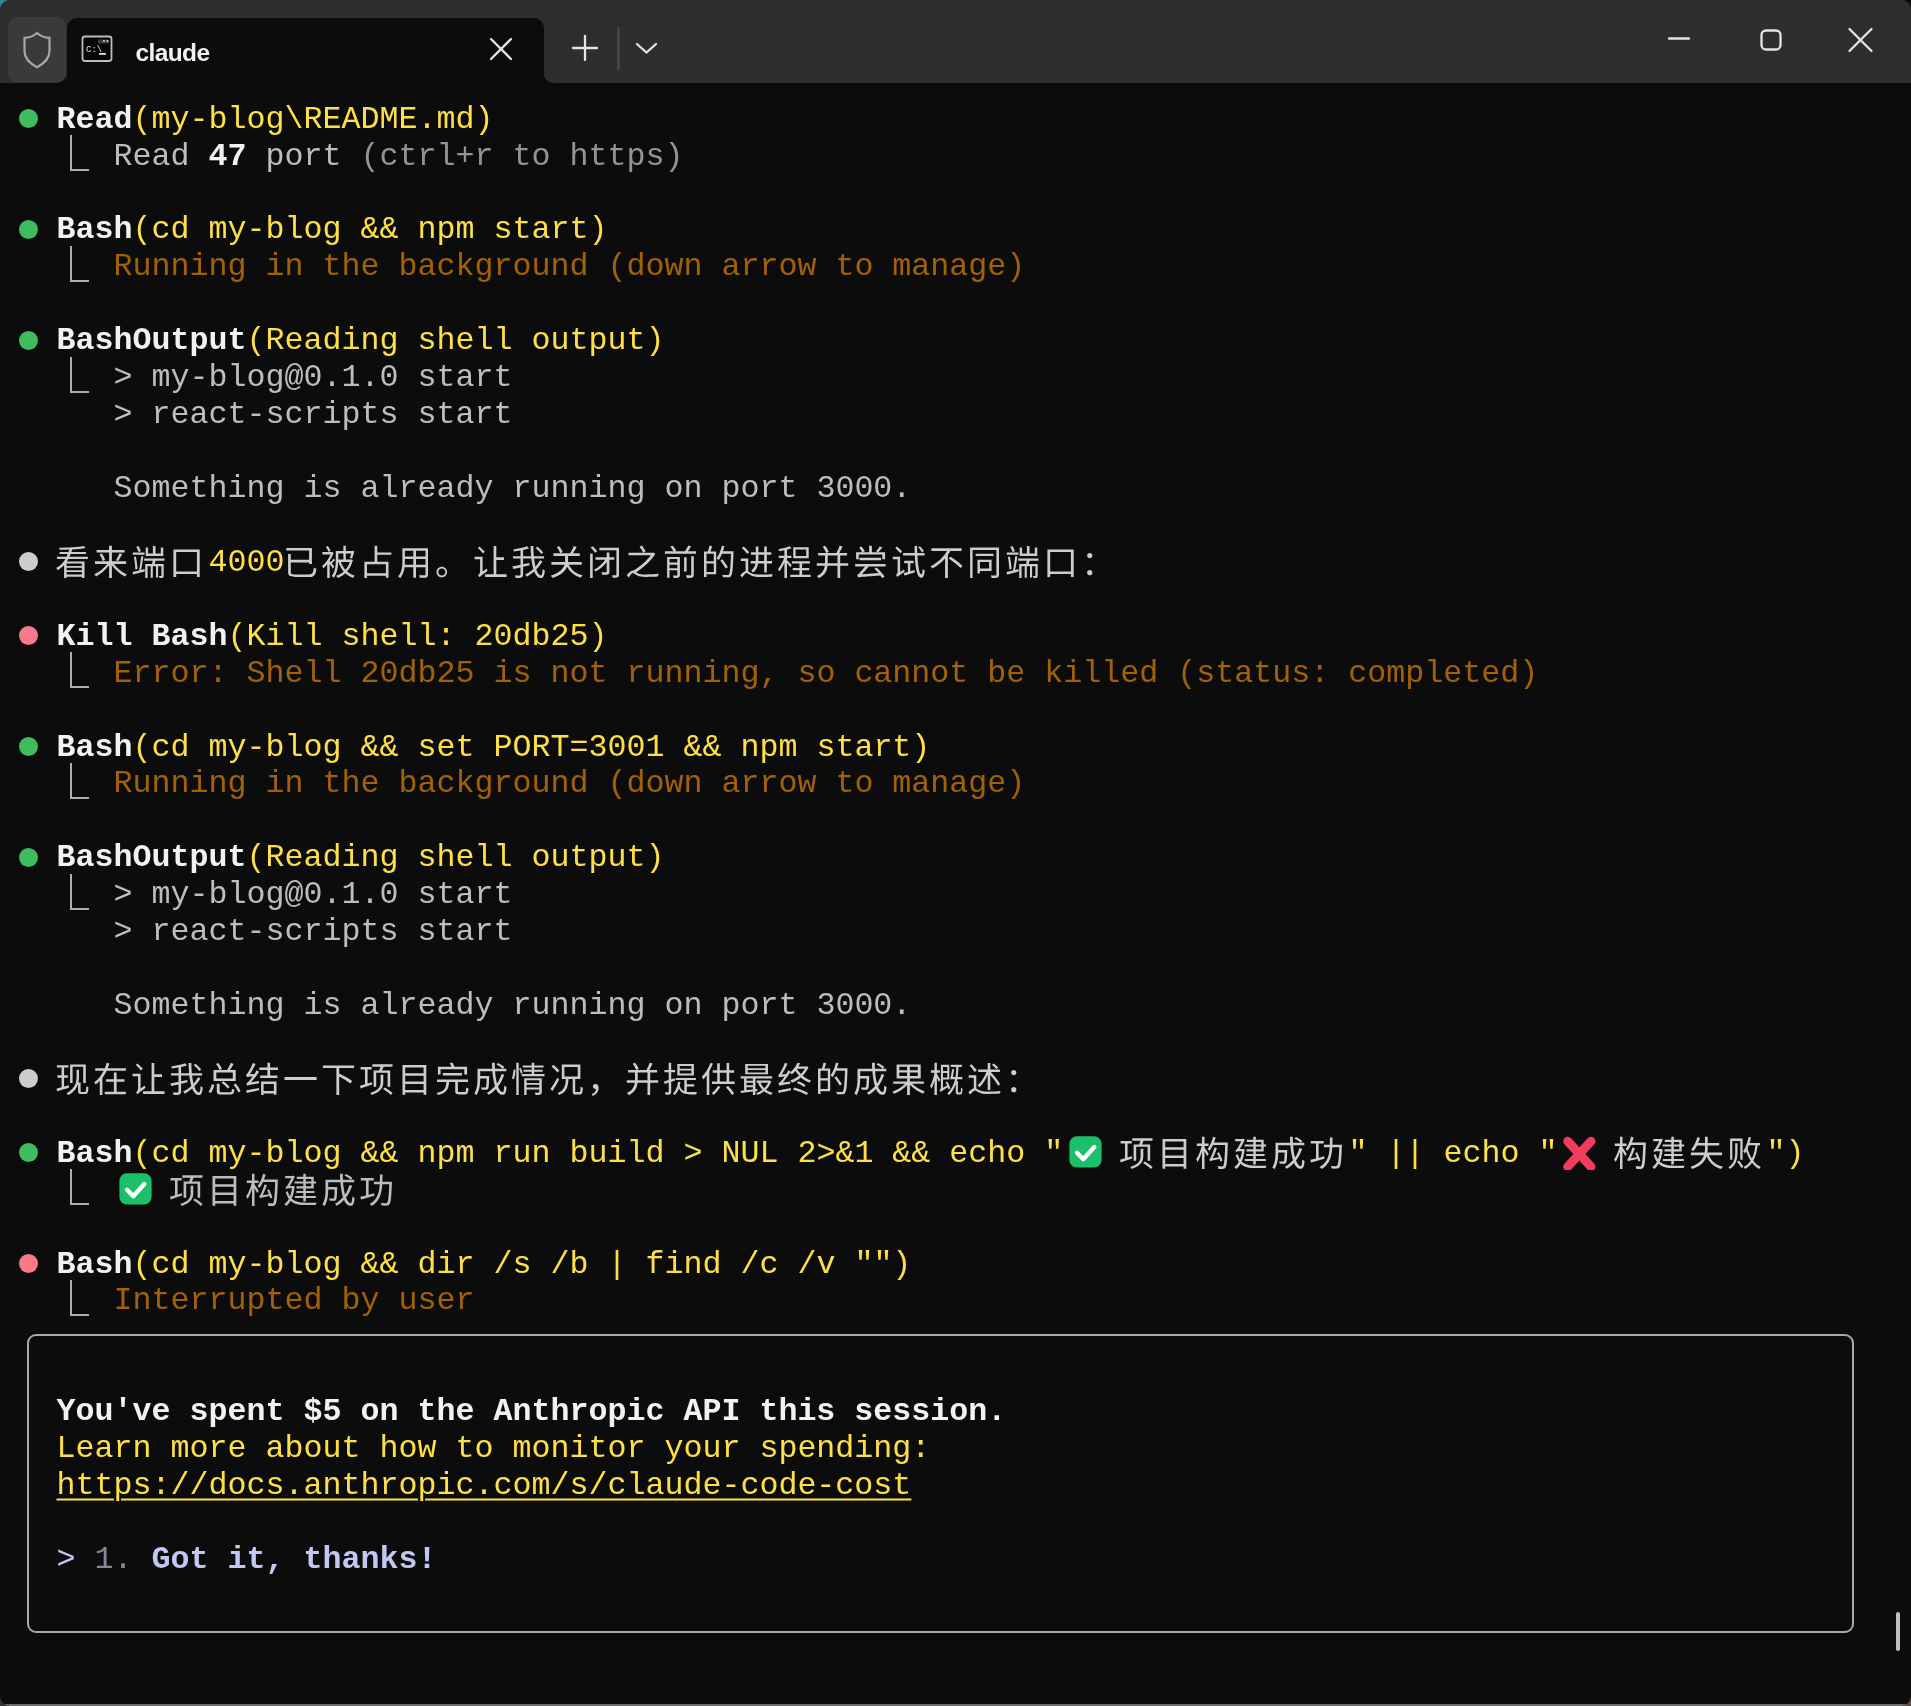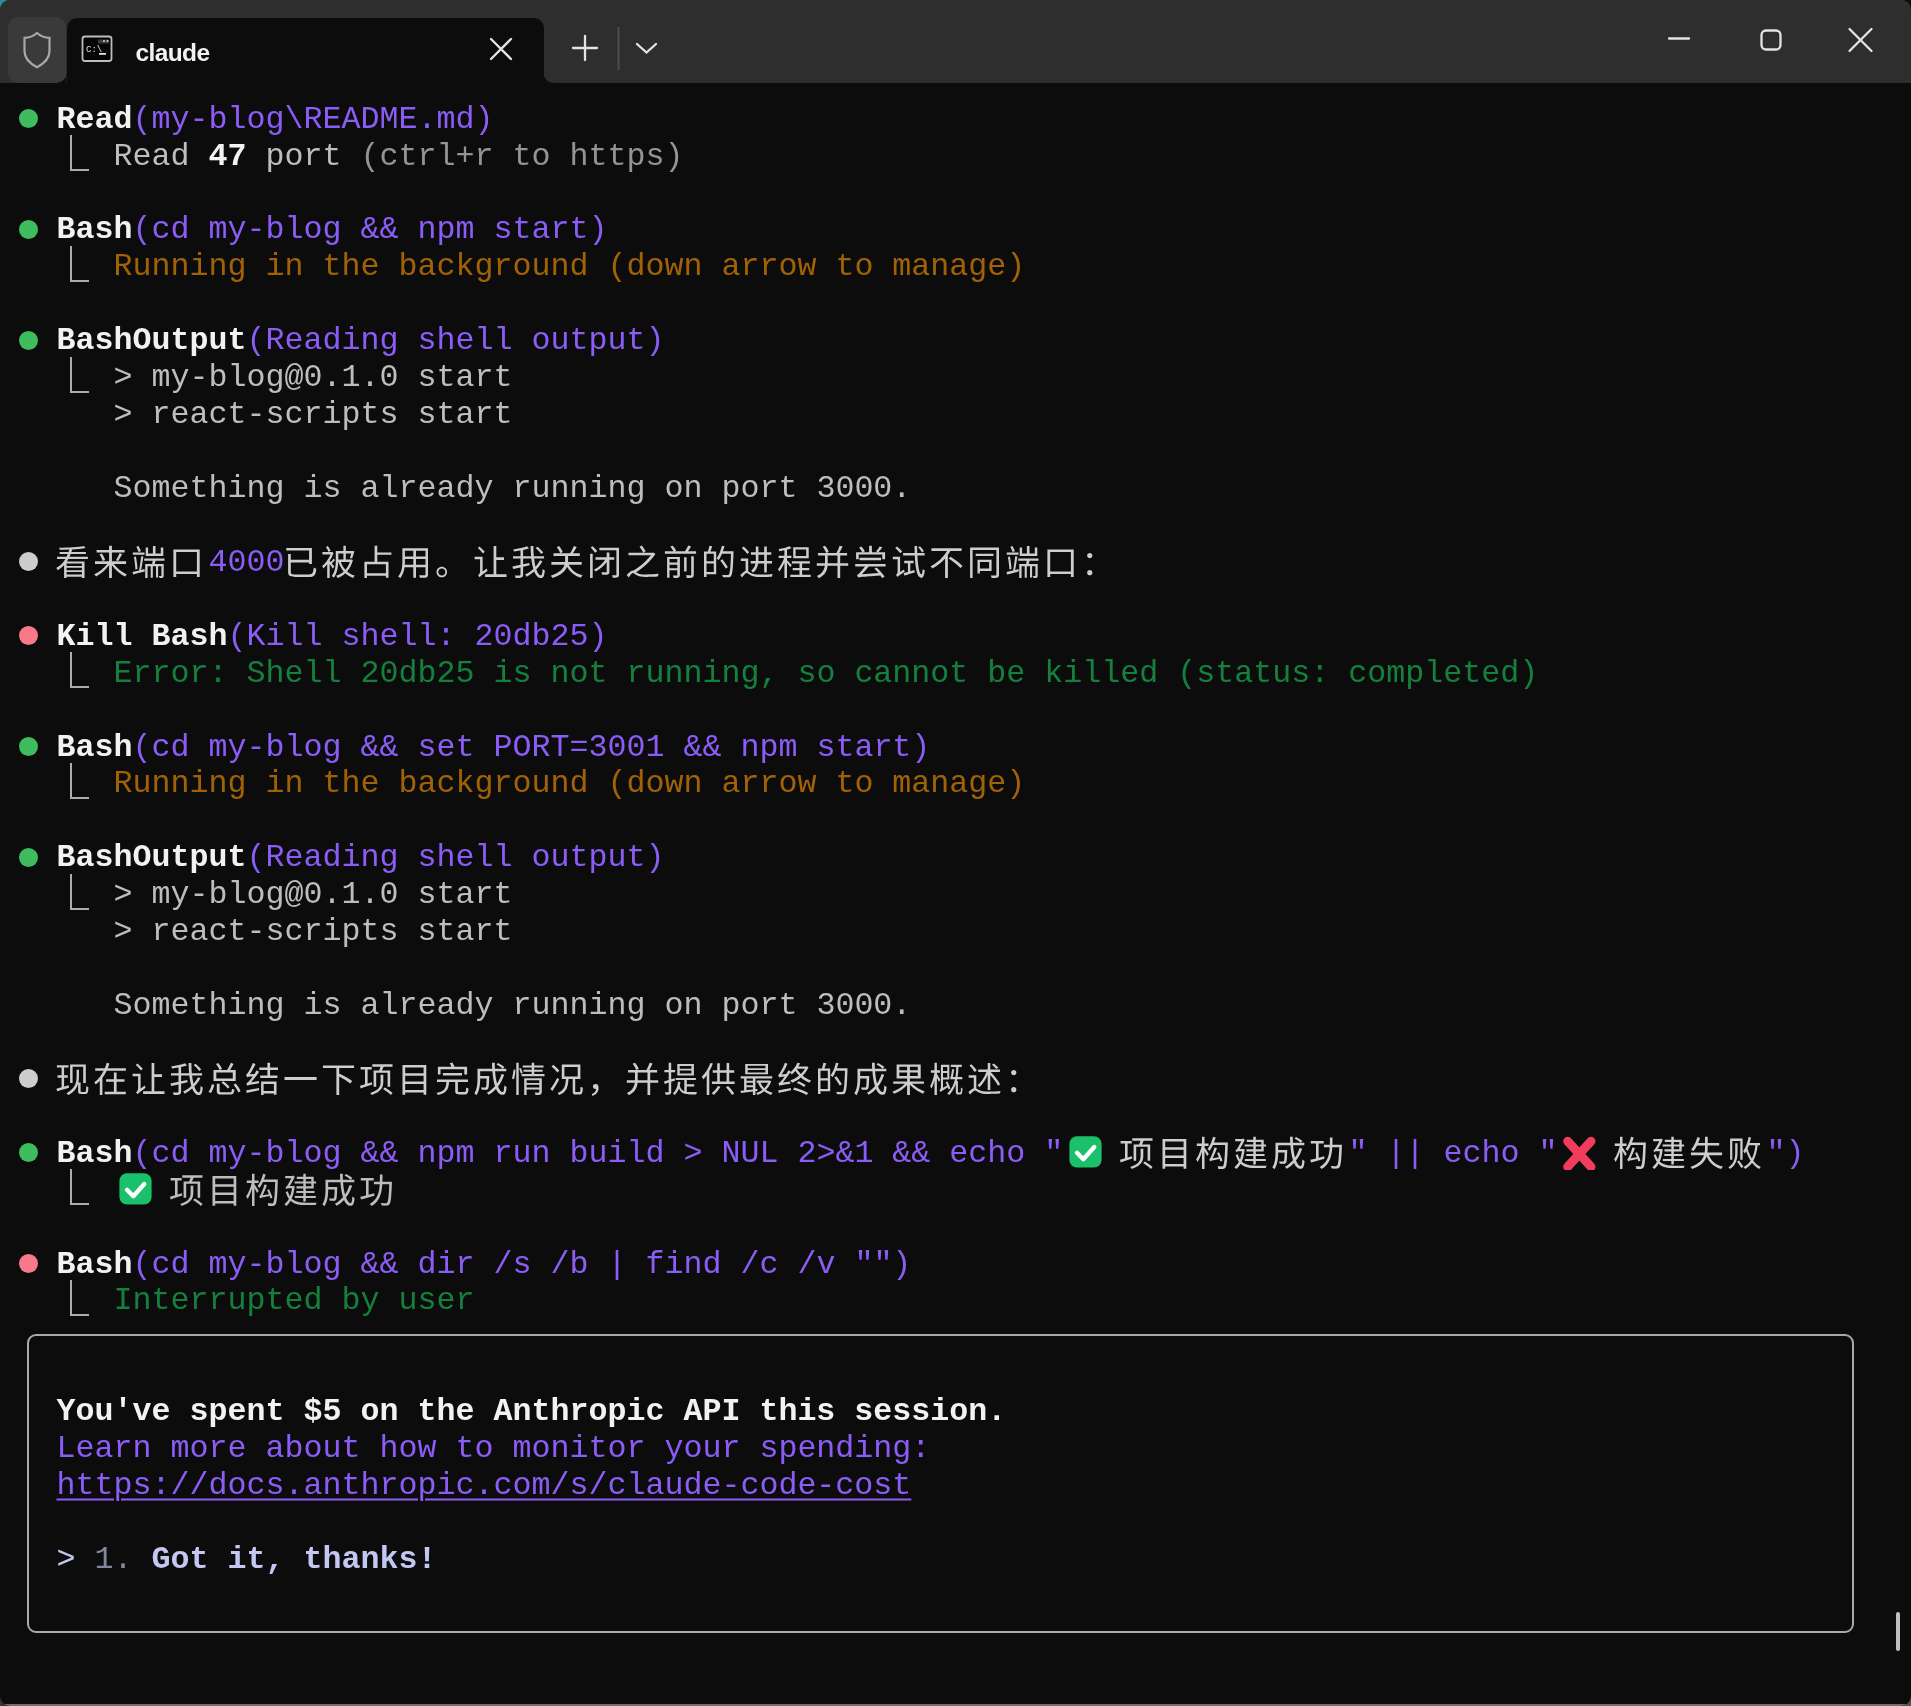--- a/index.html
+++ b/index.html
@@ -4,25 +4,25 @@
 body{width:1911px;height:1706px;background:#0c0c0c;position:relative;overflow:hidden;
  font-family:"Liberation Mono",monospace}
 #win{position:absolute;inset:0;background:#0c0c0c;border-radius:10px;overflow:hidden;
  box-shadow:inset 0 1px 0 #484848}
 #bar{position:absolute;left:0;top:0;width:1911px;height:83px;background:#2e2e2e}
 #bot{position:absolute;left:0;bottom:0;width:1911px;height:2.5px;background:#6e6e6e}
 #shield{position:absolute;left:8px;top:17px;width:58px;height:66px;background:#3a3a3a;border-radius:10px 10px 0 10px}
 #tab{position:absolute;left:66.5px;top:17.5px;width:477px;height:66px;background:#0c0c0c;border-radius:10px 10px 0 0}
 .row{position:absolute;left:0;font:31.66px/36.93px "Liberation Mono",monospace;white-space:pre;letter-spacing:0;transform:translateY(2.5px)}
 .bw{color:#f2f2f2;font-weight:bold}
-.args{color:#8b5cf6}
+.args{color:#fde047}
 .res{color:#bdbdbd}
 .meta{color:#a16207}
 .dim{color:#949494}
-.err{color:#15803d}
+.err{color:#a16207}
 .lav{color:#c3c8f2}
 .lavb{color:#c3c8f2;font-weight:bold}
 .num{color:#83879e}
 .dot{position:absolute;width:19px;height:19px;border-radius:50%}
 .conn{position:absolute;width:16.5px;height:34px;border-left:2.2px solid #adadad;border-bottom:2.2px solid #adadad}
 #box{position:absolute;left:26.5px;top:1334.2px;width:1823px;height:294.5px;border:2.5px solid #a9a9a9;border-radius:9px}
 #cursor{position:absolute;left:1895.5px;top:1612px;width:4.5px;height:38.5px;background:#c0c0c0;border-radius:3px}
 u{text-decoration-thickness:2px;text-underline-offset:5px}
 </style></head><body>
 <div id="c1" style="position:absolute;left:0;top:0;width:15px;height:16px;background:#2f8ba0"></div>

